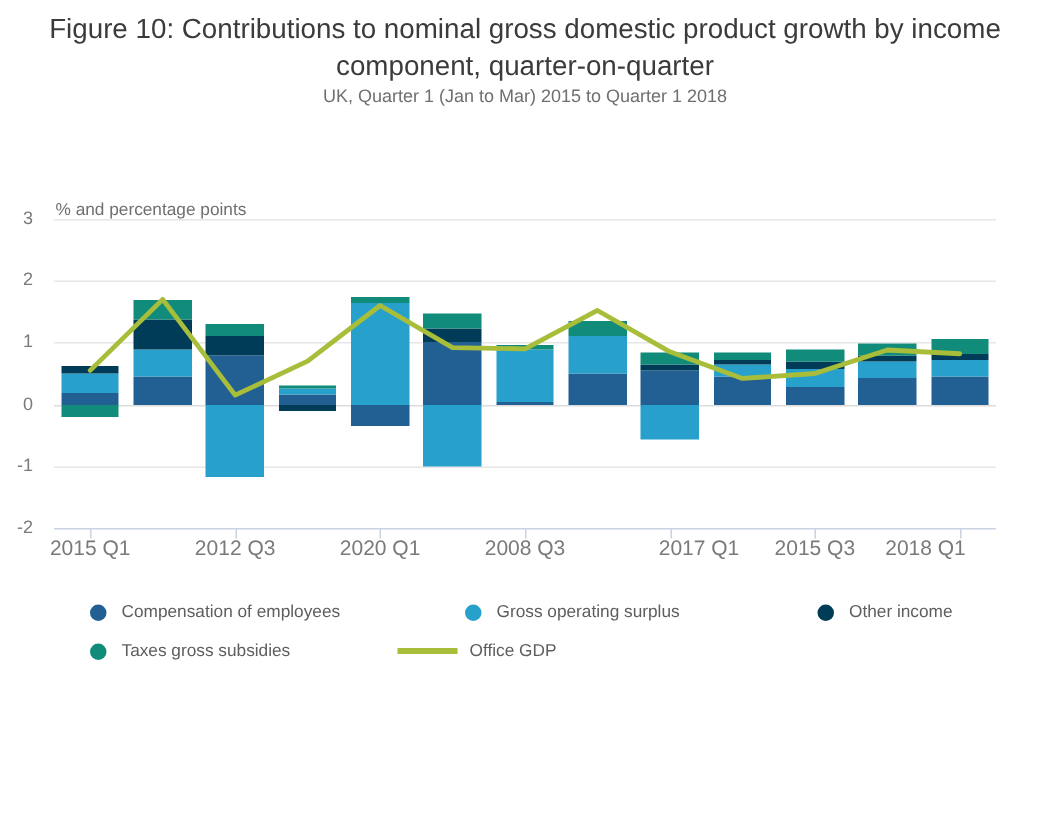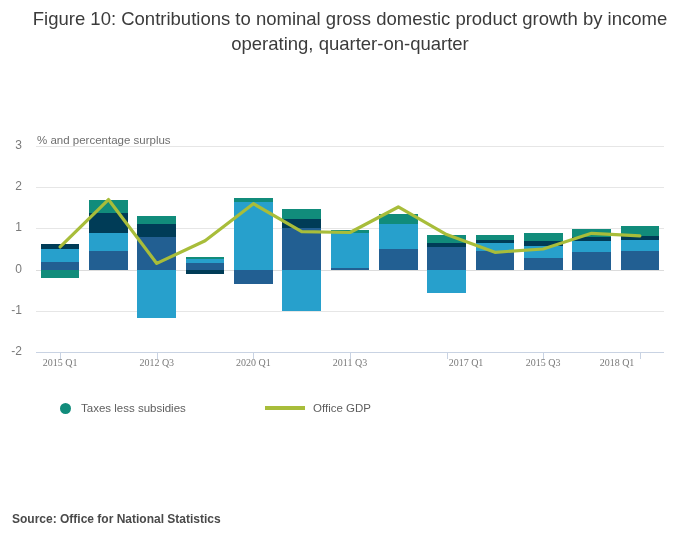--- a/index.html
+++ b/index.html
@@ -58,22 +58,22 @@
   .bars{position:absolute;left:0;top:0;width:628px;height:206px;}
   .barcol{position:absolute;top:0;height:206px;}
   .seg{position:absolute;left:0;width:100%;}
 
   .gdpline{position:absolute;left:0;top:0;width:628px;height:206px;overflow:visible;}
 
   .xticks{position:absolute;left:36px;top:352px;width:628px;height:14px;}
   .xtickmark{position:absolute;top:0;width:1px;height:7px;background:#c9d3e3;}
   .xlabels{position:absolute;left:0;top:357px;width:700px;height:20px;}
   .xlab{
-    position:absolute;font-size:10px;color:#7a7a7a;
-    transform:translateX(-50%);white-space:nowrap;font-family:Liberation Serif, serif;
+    position:absolute;font-size:14px;color:#7a7a7a;
+    transform:translateX(-50%);white-space:nowrap;
   }
 
   .legend{position:absolute;left:0;top:402px;width:700px;}
   .legrow{position:relative;height:26px;}
   .legitem{position:absolute;display:flex;align-items:center;}
   .swatch{
     width:11px;height:11px;border-radius:50%;
     display:inline-block;margin-right:10px;flex:0 0 auto;
   }
   .lineswatch{
@@ -84,23 +84,24 @@
   .source{
     position:absolute;left:12px;top:512px;
     font-size:12px;font-weight:bold;color:#4a4a4a;
   }
 </style>
 </head>
 <body>
 
 <div class="fig">
 
-  <div class="title">Figure 10: Contributions to nominal gross domestic product growth by income operating, quarter-on-quarter</div>
-
-  <div class="ylabel-note">% and percentage surplus</div>
+  <div class="title">Figure 10: Contributions to nominal gross domestic product growth by income component, quarter-on-quarter</div>
+  <div class="subtitle">UK, Quarter 1 (Jan to Mar) 2015 to Quarter 1 2018</div>
+
+  <div class="ylabel-note">% and percentage points</div>
 
   <div class="plot">
     <div id="gridlines">
         <div class="gridline" style="top: 0px;"></div>
         <div class="gridline" style="top: 41.2px;"></div>
         <div class="gridline" style="top: 82.4px;"></div>
         <div class="zeroline" style="top: 123.6px;"></div>
         <div class="gridline" style="top: 164.8px;"></div>
         <div class="axisline" style="top: 206px;"></div>
       </div>
@@ -200,33 +201,46 @@
       <div class="xtickmark" style="left: 217.385px;"></div>
       <div class="xtickmark" style="left: 314px;"></div>
       <div class="xtickmark" style="left: 410.615px;"></div>
       <div class="xtickmark" style="left: 507.231px;"></div>
       <div class="xtickmark" style="left: 603.846px;"></div>
     </div>
   <div class="xlabels" id="xlabels">
       <div class="xlab" style="left: 60.1538px;">2015 Q1</div>
       <div class="xlab" style="left: 156.769px;">2012 Q3</div>
       <div class="xlab" style="left: 253.385px;">2020 Q1</div>
-      <div class="xlab" style="left: 350px;">2011 Q3</div>
+      <div class="xlab" style="left: 350px;">2008 Q3</div>
       <div class="xlab" style="left: 466px;">2017 Q1</div>
       <div class="xlab" style="left: 543.231px;">2015 Q3</div>
       <div class="xlab" style="left: 617px;">2018 Q1</div>
     </div>
 
   <div class="legend">
+    <div class="legrow" id="legrow1">
+        <div class="legitem" style="left: 60px;">
+          <span class="swatch" style="background: rgb(34, 95, 146);"></span>
+          <span class="legtext">Compensation of employees</span>
+        </div>
+        <div class="legitem" style="left: 310px;">
+          <span class="swatch" style="background: rgb(39, 160, 204);"></span>
+          <span class="legtext">Gross operating surplus</span>
+        </div>
+        <div class="legitem" style="left: 545px;">
+          <span class="swatch" style="background: rgb(0, 60, 87);"></span>
+          <span class="legtext">Other income</span>
+        </div>
+      </div>
     <div class="legrow" id="legrow2">
         <div class="legitem" style="left: 60px;">
           <span class="swatch" style="background: rgb(17, 140, 123);"></span>
-          <span class="legtext">Taxes less subsidies</span>
+          <span class="legtext">Taxes gross subsidies</span>
         </div>
         <div class="legitem" style="left: 265px;">
           <span class="lineswatch" style="background: rgb(168, 189, 58);"></span>
           <span class="legtext">Office GDP</span>
         </div>
       </div>
   </div>
 
-  <div class="source">Source: Office for National Statistics</div>
 </div>
 
 </body></html>

